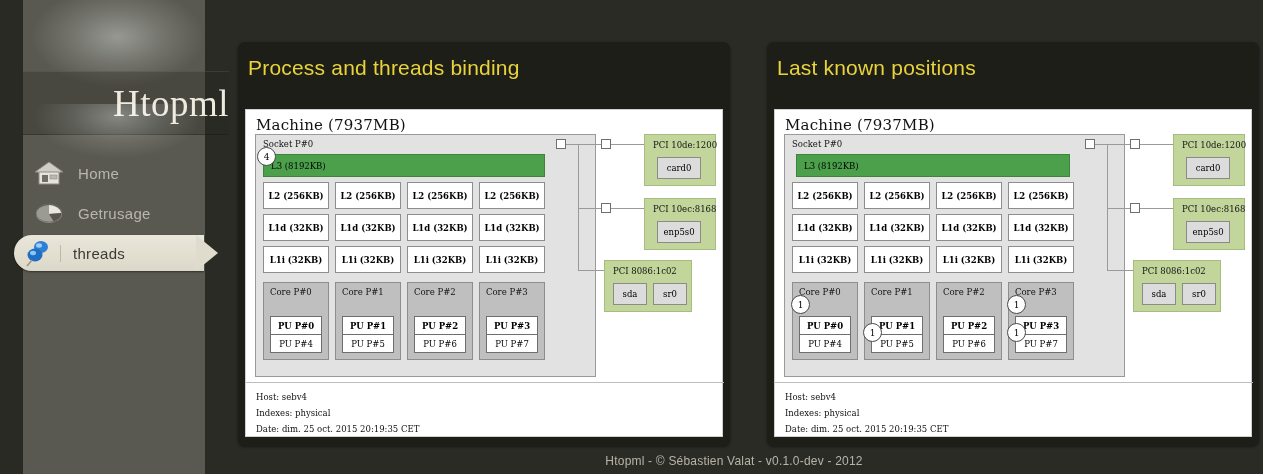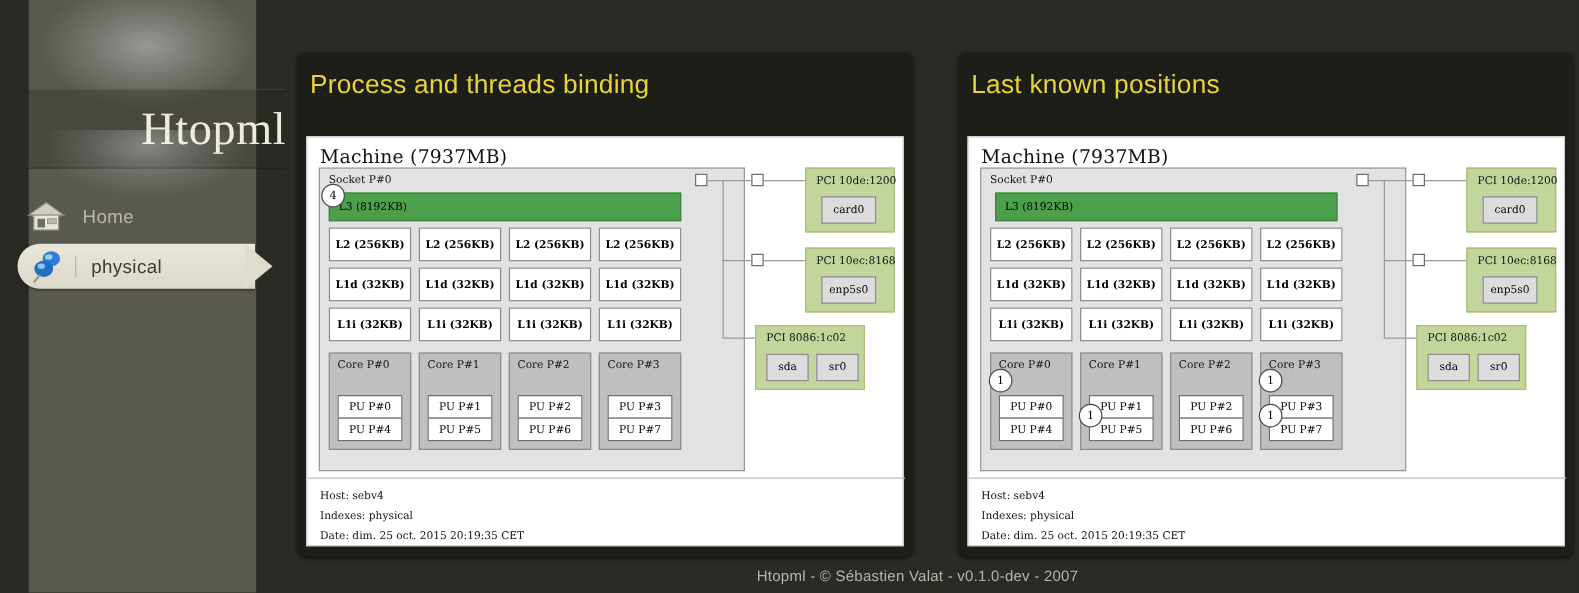--- a/index.html
+++ b/index.html
@@ -34,21 +34,21 @@
     font-size:37px;color:#efeade;letter-spacing:.5px;
   }
   .glow-mid{
     position:absolute;left:0;top:104px;width:182px;height:92px;
     background:radial-gradient(ellipse 110px 55px at 52% 14%, rgba(255,255,255,.34) 0%, rgba(255,255,255,.12) 42%, rgba(255,255,255,0) 76%);
     pointer-events:none;
   }
   #nav{position:absolute;left:0;top:153px;width:205px;}
   .nav-item{
     position:relative;height:40px;display:flex;align-items:center;
-    padding-left:20px;box-sizing:border-box;
+    padding-left:32px;box-sizing:border-box;
   }
   .nav-icon{width:34px;height:30px;flex:0 0 34px;position:relative;}
   .nav-label{
     margin-left:12px;font-size:15px;color:#b9b6ac;letter-spacing:.3px;
   }
   
   .nav-item.selected{
     height:40px;margin-left:0;padding-left:20px;
   }
   .sel-bg{
@@ -110,21 +110,21 @@
     flex:1;background:#bfbfbf;border:1px solid #8d8d8d;box-sizing:border-box;
     position:relative;
   }
   .core-label{position:absolute;left:6px;top:4px;font-size:8.5px;color:#111;white-space:nowrap;}
   .pu-stack{position:absolute;left:6px;top:17px;right:6px;bottom:6px;display:flex;flex-direction:column;}
   .pu-box{
     flex:1;background:#ffffff;border:1px solid #6e6e6e;box-sizing:border-box;
     display:flex;align-items:center;justify-content:center;
     font-size:8.5px;color:#000;white-space:nowrap;margin-top:-1px;
   }
-  .pu-box:first-child{margin-top:16px;}
+  .pu-box:first-child{margin-top:16px;font-weight:bold;}
   
   .badge{
     position:absolute;width:17px;height:17px;border-radius:50%;
     background:#ffffff;border:1px solid #4a4a4a;
     display:flex;align-items:center;justify-content:center;
     font-family:"DejaVu Serif",serif;font-size:9px;color:#000;z-index:9;
   }
   
   .pci-tree{position:absolute;left:310px;top:24px;width:160px;height:245px;}
   .nodebox{
@@ -176,34 +176,45 @@
           <polygon points="17,4 31,14 28,14 28,15 6,15 6,14 3,14" fill="#cfcdc6" stroke="#8d8b85" stroke-width="1"></polygon>
           <rect x="7" y="14" width="20" height="12" fill="#e6e4dd" stroke="#8d8b85"></rect>
           <rect x="10" y="17" width="6" height="7" fill="#6f6d67"></rect>
           <rect x="18" y="17" width="7" height="4" fill="#b9b7b0" stroke="#8d8b85" stroke-width=".6"></rect>
         </svg>
       </span>
       <span class="nav-label">Home</span>
     </div>
 
 
+    <div class="nav-item">
+      <span class="nav-icon">
+        <svg width="34" height="30" viewBox="0 0 34 30">
+          <ellipse cx="17" cy="16" rx="13" ry="9" fill="#9c9a94"></ellipse>
+          <path d="M17 16 L17 7 A13 9 0 0 1 29 15 Z" fill="#e9e7e0"></path>
+          <path d="M17 16 L29 15 A13 9 0 0 1 22 24 Z" fill="#57554f"></path>
+          <ellipse cx="17" cy="15" rx="13" ry="9" fill="none" stroke="#6d6b65" stroke-width=".8"></ellipse>
+        </svg>
+      </span>
+      <span class="nav-label">Getrusage</span>
+    </div>
 
     <div class="nav-item selected">
       <span class="sel-bg"></span>
       <span class="sel-arrow"></span>
       <span class="nav-icon">
         <svg width="34" height="30" viewBox="0 0 34 30">
           <ellipse cx="21" cy="9" rx="7" ry="6" fill="#2f7fd6"></ellipse>
           <ellipse cx="19" cy="7.5" rx="3" ry="2.2" fill="#9fd0f5"></ellipse>
           <ellipse cx="15" cy="17" rx="7.5" ry="6.5" fill="#1f6ec2"></ellipse>
           <ellipse cx="13" cy="15" rx="3" ry="2.2" fill="#8ec6f2"></ellipse>
           <path d="M12 22 L7 28" stroke="#9a9890" stroke-width="1.6" fill="none"></path>
         </svg>
       </span>
-      <span class="nav-label">physical</span>
+      <span class="nav-label">threads</span>
     </div>
 
   </div>
 </div>
 
 <div id="main">
   <div class="panel" id="panel-left">
       <div class="panel-title">Process and threads binding</div>
       <div class="topo">
         <div class="machine-label">Machine (7937MB)</div>
@@ -382,14 +393,14 @@
         <div class="info">
           <div class="info-line">Host: sebv4</div>
           <div class="info-line">Indexes: physical</div>
           <div class="info-line">Date: dim. 25 oct. 2015 20:19:35 CET</div>
         </div>
       </div>
     </div>
 </div>
 
 <div id="statusbar">
-  <span>Htopml - © Sébastien Valat - v0.1.0-dev - 2007</span>
+  <span>Htopml - © Sébastien Valat - v0.1.0-dev - 2012</span>
 </div>
 
 </body></html>

